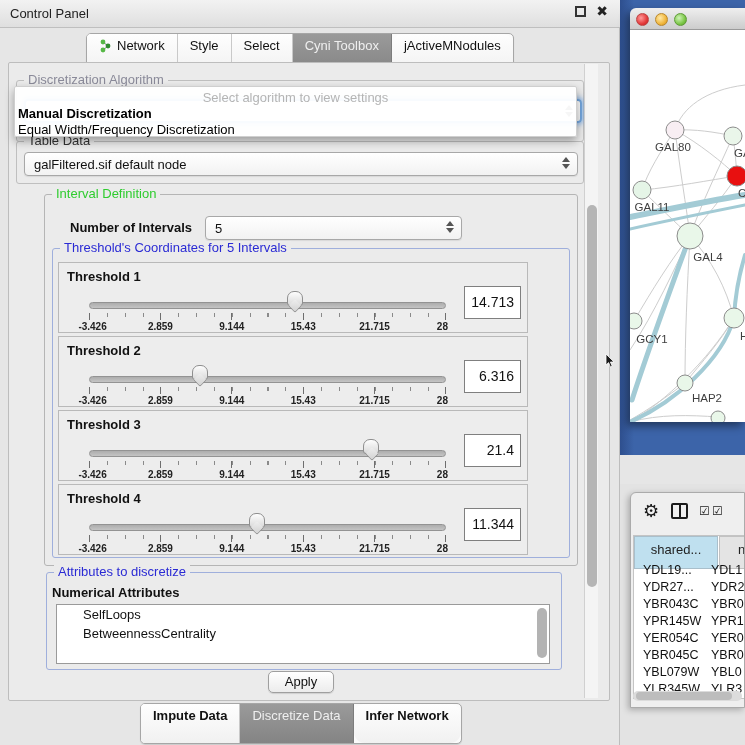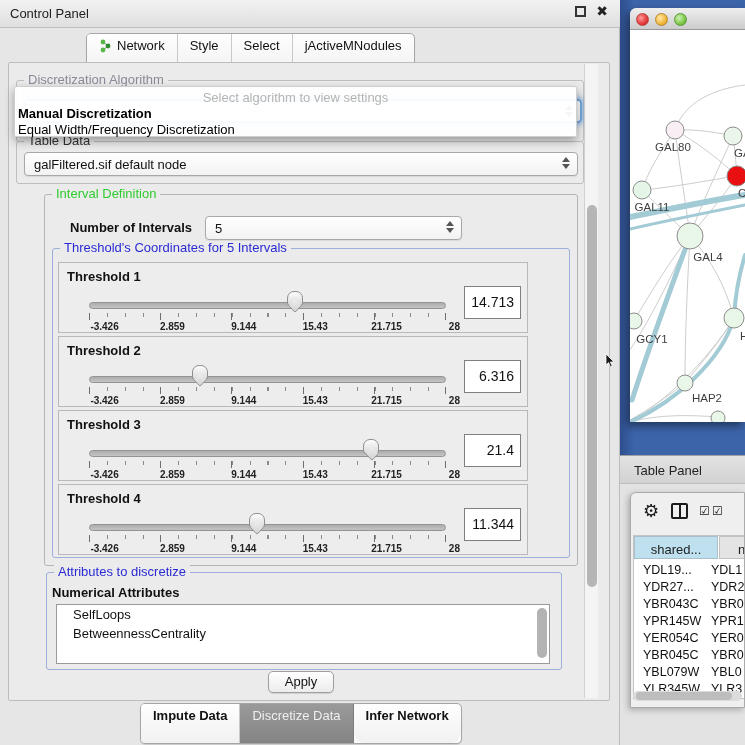--- a/index.html
+++ b/index.html
@@ -65,30 +65,30 @@
     background:linear-gradient(#FDFDFD,#DADADA); border:1px solid #8F8F8F;
     border-radius:7px 7px 3px 3px; z-index:2; }
   .thumb::after { content:""; position:absolute; left:2.5px; top:8.5px; width:9px; height:9px;
     background:linear-gradient(135deg,#EFEFEF,#D2D2D2); border:1px solid #8F8F8F; border-top:none; border-left:none;
     transform:rotate(45deg); border-radius:2px; }
   .ticks-minor { position:absolute; left:0; top:50px; width:357px; height:4px;
     background:repeating-linear-gradient(to right,#8A8A8A 0,#8A8A8A 1px,transparent 1px,transparent 5%); }
   .ticks-major { position:absolute; left:0; top:50px; width:357px; height:7px;
     background:repeating-linear-gradient(to right,#6E6E6E 0,#6E6E6E 1px,transparent 1px,transparent 20%);
     border-right:1px solid #6E6E6E; }
-  .ticklabels { position:absolute; left:12px; top:58px; width:357px; height:12px;text-align:center; }
+  .ticklabels { position:absolute; left:0; top:58px; width:357px; height:12px;text-align:center; }
   .ticklabels span { position:absolute; transform:translateX(-50%); font-size:10px; font-weight:bold; color:#222; white-space:nowrap; }
   .valuebox { position:absolute; left:405px; top:23px; width:57px; height:33px; background:#FFF;
     border:1px solid #7F7F7F; font-size:14px; color:#111; text-align:right;
     line-height:31px; padding-right:6px; }
 
   
   .attr-list { position:absolute; left:56px; top:604px; width:494px; height:60px;
     background:#FFF; border:1px solid #9A9A9A; overflow:hidden; }
-  .attr-list .item { font-size:13px; color:#111; padding:1.5px 0 1.5px 16px; line-height:16px; }
+  .attr-list .item { font-size:13px; color:#111; padding:1.5px 0 1.5px 16px; line-height:16px;margin-left:10px; }
   .vscroll-thumb { position:absolute; background:#B3B3B3; border-radius:5px; }
 
   .apply-btn { position:absolute; left:268px; top:671px; width:66px; height:22px;
     background:linear-gradient(#FFFFFF,#ECECEC); border:1px solid #9F9F9F; border-radius:5px;
     font-size:13px; color:#111; text-align:center; line-height:20px; box-shadow:0 1px 1px rgba(0,0,0,.12); }
 
   
   .panel-scroll { position:absolute; left:584px; top:64px; width:14px; height:634px;
     background:#F4F4F4; border-left:1px solid #D0D0D0; }
   .panel-scroll .thumb-v { position:absolute; left:2px; top:141px; width:10px; height:382px;
@@ -113,21 +113,21 @@
   .tp-area { position:absolute; left:620px; top:484px; width:125px; height:261px; background:#E3E3E3; }
   .tp-window { position:absolute; left:10px; top:8px; width:115px; height:216px;
     background:#EFEFEF; border:1px solid #ABABAB; border-radius:6px 0 0 0; box-shadow:-2px 2px 6px rgba(0,0,0,.25); }
   .tp-toolbar { position:absolute; left:0; top:0; width:113px; height:38px; }
   .gear-g { position:absolute; left:12px; top:7px; font-size:18px; color:#1A1A1A; }
   .split-ico { position:absolute; left:40px; top:10px; width:17px; height:16px; border:2px solid #1A1A1A; border-radius:2px; }
   .split-ico::after { content:""; position:absolute; left:5.5px; top:0; width:2px; height:12px; background:#1A1A1A; }
   .chk { position:absolute; top:11px; font-size:12px; color:#1A1A1A; }
   .tp-table { position:absolute; left:2px; top:42px; width:111px; height:164px; background:#FFF; overflow:hidden;
     border:1px solid #C4C4C4; border-right:none; }
-  .tp-th { position:absolute; top:0; height:23px; font-size:13px; color:#222; line-height:25px; border:1px solid #A9BFCB; }
+  .tp-th { position:absolute; top:0; height:33px; font-size:13px; color:#222; line-height:25px; border:1px solid #A9BFCB; }
   .tp-th.c1 { left:0; width:84px; background:#BFE0EF; text-align:center; }
   .tp-th.c2 { left:85px; width:120px; background:#E4E4E4; border-color:#C2C2C2; padding-left:18px; }
   .tp-rows { position:absolute; left:0; top:26px; width:200px; }
   .tp-row { height:17px; font-size:12.5px; color:#111; line-height:17px; white-space:nowrap; }
   .tp-row .cA { display:inline-block; width:76px; padding-left:9px; }
   .tp-row .cB { display:inline-block; padding-left:1px; }
   .hscroll { position:absolute; left:2px; top:198px; width:109px; height:10px; background:#DCDCDC; border-radius:5px; }
   .hscroll .thumb-h { position:absolute; left:3px; top:1px; width:96px; height:8px; background:#BDBDBD; border-radius:4px; }
 
   .cursor { position:absolute; left:605px; top:354px; z-index:50; }
@@ -156,20 +156,23 @@
           <circle cx="4" cy="11" r="2.4" fill="#57B847"></circle>
           <circle cx="9" cy="7" r="2.4" fill="#2E8B2E"></circle>
         </svg>
         <span>Network</span>
       </div>
       <div class="tab">
         <span>Style</span>
       </div>
       <div class="tab">
         <span>Select</span>
+      </div>
+      <div class="tab sel">
+        <span>Cyni Toolbox</span>
       </div>
       <div class="tab">
         <span>jActiveMNodules</span>
       </div>
     </div>
 
     <div class="outer-panel"></div>
 
     <div class="group" style="left:16px; top:80px; width:568px; height:62px;"></div>
     <div class="group-title" style="left:24px; top:73px; color:#8A8A99;">Discretization Algorithm</div>
@@ -368,23 +371,20 @@
             <circle cx="104" cy="288" r="10" fill="#E9F7E9" stroke="#8C8C8C" stroke-width="1"></circle>
             <text x="110" y="310" text-anchor="start" fill="#3E3E3E" font-size="11.5" font-family="&quot;Liberation Sans&quot;,&quot;DejaVu Sans&quot;,sans-serif">H</text>
             <circle cx="55" cy="353" r="8" fill="#E9F7E9" stroke="#8C8C8C" stroke-width="1"></circle>
             <text x="77" y="372" text-anchor="middle" fill="#3E3E3E" font-size="11.5" font-family="&quot;Liberation Sans&quot;,&quot;DejaVu Sans&quot;,sans-serif">HAP2</text>
             <circle cx="88" cy="388" r="7" fill="#E9F7E9" stroke="#8C8C8C" stroke-width="1"></circle>
           </g>
       </svg>
     </div>
   </div>
 
-  <div class="tp-header">
-    <span class="t">Table Panel</span>
-  </div>
 
   <div class="tp-area">
     <div class="tp-window">
       <div class="tp-toolbar">
         <span class="gear-g">⚙</span>
         <span class="split-ico"></span>
         <span class="chk" style="left:68px;">☑</span>
         <span class="chk" style="left:81px;">☑</span>
       </div>
       <div class="tp-table">

